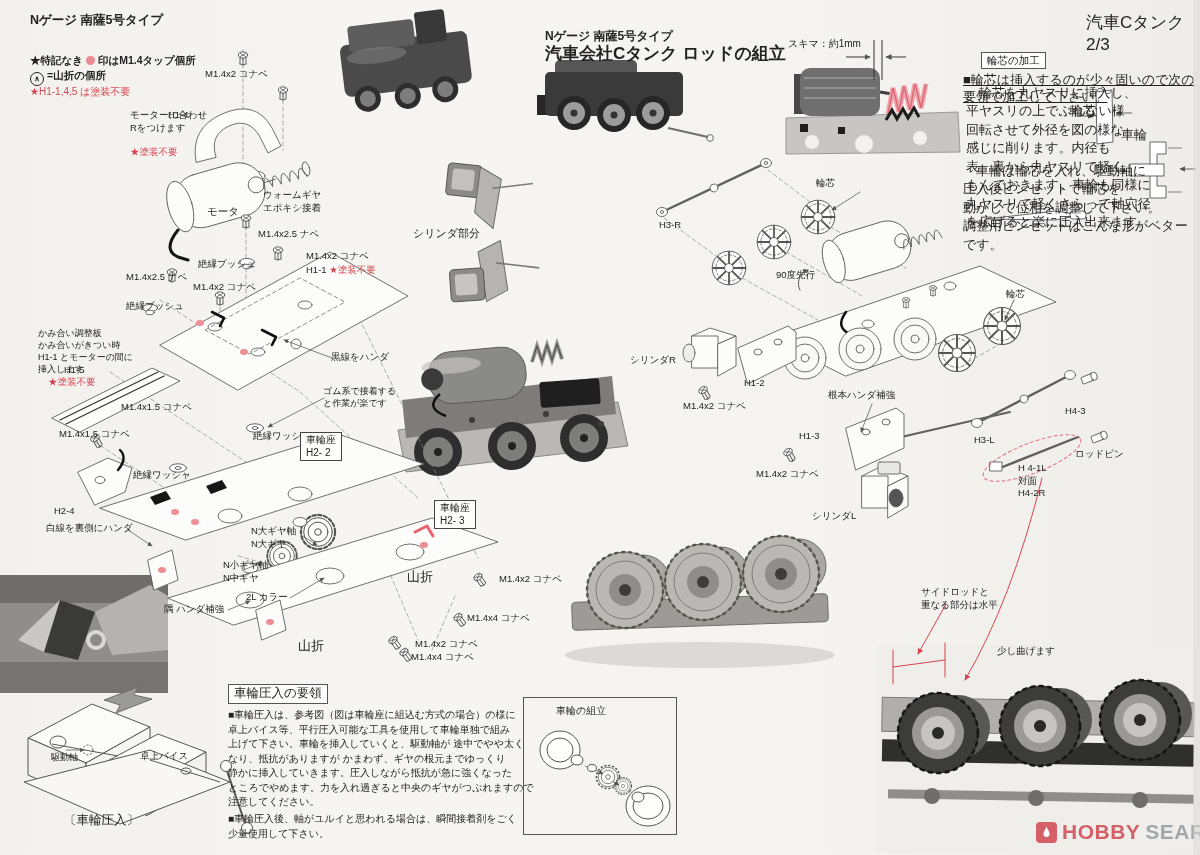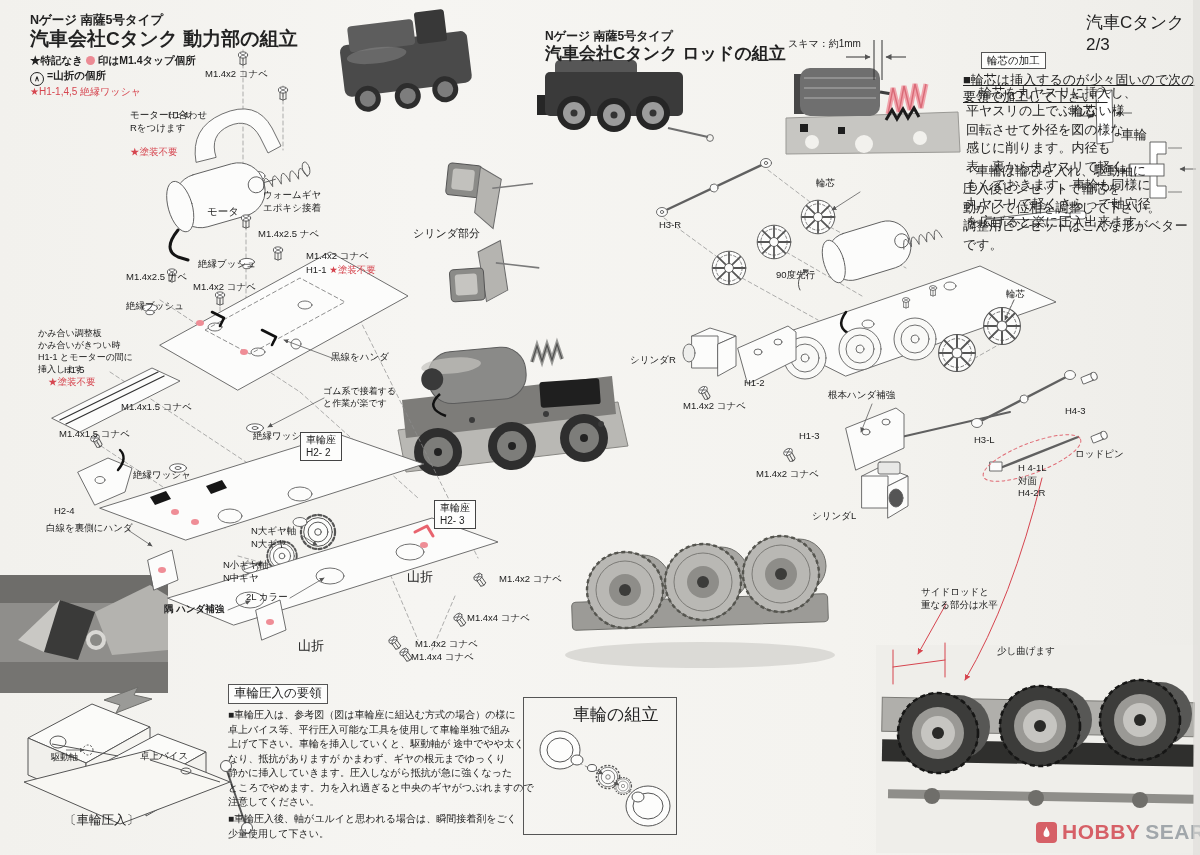--- a/index.html
+++ b/index.html
@@ -10,21 +10,21 @@
   .lbl{position:absolute;font-size:9.5px;line-height:1.32;color:#222;white-space:pre-line;}
   .b{font-weight:bold;}
   .red{color:#d6454f;}
   .s8{font-size:13px;}
   .s9{font-size:9px;}
   .s10{font-size:10px;}
   .s105{font-size:10.5px;}
   .s11{font-size:11px;}
   .s12{font-size:12px;}
   .s125{font-size:12.5px;}
-  .s14{font-size:17px;margin-left:17px;}
+  .s14{font-size:10px;}
   .s17{font-size:17px;}
   .s19{font-size:19px;}
   .ul{text-decoration:underline;}
   .para{line-height:1.45;}
   .box{border:1.2px solid #444;background:#fdfdfc;padding:1px 5px;line-height:1.25;}
   .frame{position:absolute;border:1.3px solid #555;}
   .dotMark{display:inline-block;width:9px;height:9px;background:#ec8b94;border-radius:50%;margin:0 3px;vertical-align:-1px;}
   .fold{display:inline-block;width:12px;height:12px;border:1px solid #222;border-radius:50%;
         text-align:center;font-size:7.5px;line-height:11px;margin-right:3px;vertical-align:-2px;}
   .wm{position:absolute;left:1036px;top:820px;display:flex;align-items:center;gap:5px;opacity:.92;}
@@ -475,24 +475,23 @@
 <g fill="#fff" stroke="#555" stroke-width=".9">
   <polygon points="986,219 1056,211 1080,215 1056,220"></polygon>
   <rect x="1070" y="211" width="16" height="8" rx="3"></rect>
 </g>
 </svg>
     <div></div>
 
 <div class="lbl s17" style="left:1086px;top:12px;">汽車Cタンク 2/3</div>
 
 <div class="lbl s125 b" style="left:30px;top:12px;">Nゲージ 南薩5号タイプ</div>
-<div class="lbl s19 b" style="left:30px;top:26px;">汽車会社Cタンク 動力部の組立</div>
 <div class="lbl s105 b" style="left:30px;top:54px;"><span>★特記なき</span><span class="dotMark"></span><span>印はM1.4タップ個所</span></div>
 <div class="lbl s105 b" style="left:30px;top:69px;"><span class="fold">∧</span><span>=山折の個所</span></div>
-<div class="lbl s10 red" style="left:30px;top:85px;">★H1-1,4,5 絶縁ワッシャ</div>
+<div class="lbl s10 red" style="left:30px;top:85px;">★H1-1,4,5 は塗装不要</div>
 
 <div class="lbl" style="left:205px;top:68px;">M1.4x2 コナベ</div>
 <div class="lbl" style="left:168px;top:109px;">H1-4</div>
 <div class="lbl" style="left:130px;top:109px;">モーターに合わせ
 Rをつけます</div>
 <div class="lbl red" style="left:130px;top:146px;">★塗装不要</div>
 <div class="lbl s105" style="left:207px;top:205px;">モータ</div>
 <div class="lbl" style="left:263px;top:189px;">ウォームギヤ
 エポキシ接着</div>
 <div class="lbl" style="left:258px;top:228px;">M1.4x2.5 ナベ</div>
@@ -517,21 +516,21 @@
 <div class="lbl" style="left:331px;top:351px;">黒線をハンダ</div>
 <div class="lbl s9" style="left:323px;top:386px;">ゴム系で接着する
 と作業が楽です</div>
 <div class="lbl" style="left:54px;top:505px;">H2-4</div>
 <div class="lbl" style="left:46px;top:522px;">白線を裏側にハンダ</div>
 <div class="lbl" style="left:251px;top:525px;">N大ギヤ軸
 N大ギヤ</div>
 <div class="lbl" style="left:188px;top:559px;margin-left:35px;">N小ギヤ軸
 N中ギヤ</div>
 <div class="lbl" style="left:246px;top:591px;">2L カラー</div>
-<div class="lbl" style="left:164px;top:603px;font-weight:bold;">隅 ハンダ補強</div>
+<div class="lbl" style="left:164px;top:603px;">隅 ハンダ補強</div>
 <div class="lbl s8" style="left:298px;top:637px;">山折</div>
 <div class="lbl s10 box" style="left:434px;top:500px;">車輪座
 H2- 3</div>
 <div class="lbl s8" style="left:407px;top:568px;">山折</div>
 <div class="lbl" style="left:499px;top:573px;">M1.4x2 コナベ</div>
 <div class="lbl" style="left:467px;top:612px;">M1.4x4 コナベ</div>
 <div class="lbl" style="left:415px;top:638px;">M1.4x2 コナベ</div>
 <div class="lbl" style="left:411px;top:651px;">M1.4x4 コナベ</div>
 
 <div class="lbl s9" style="left:51px;top:752px;">駆動軸</div>

